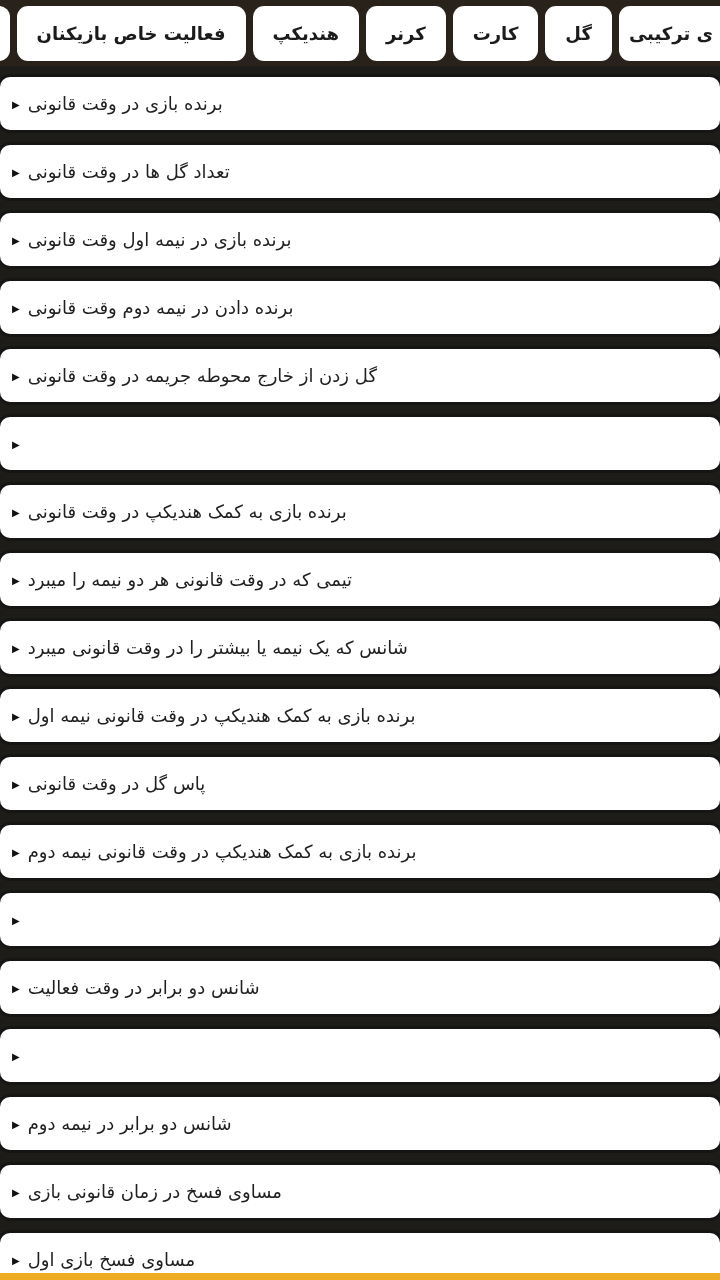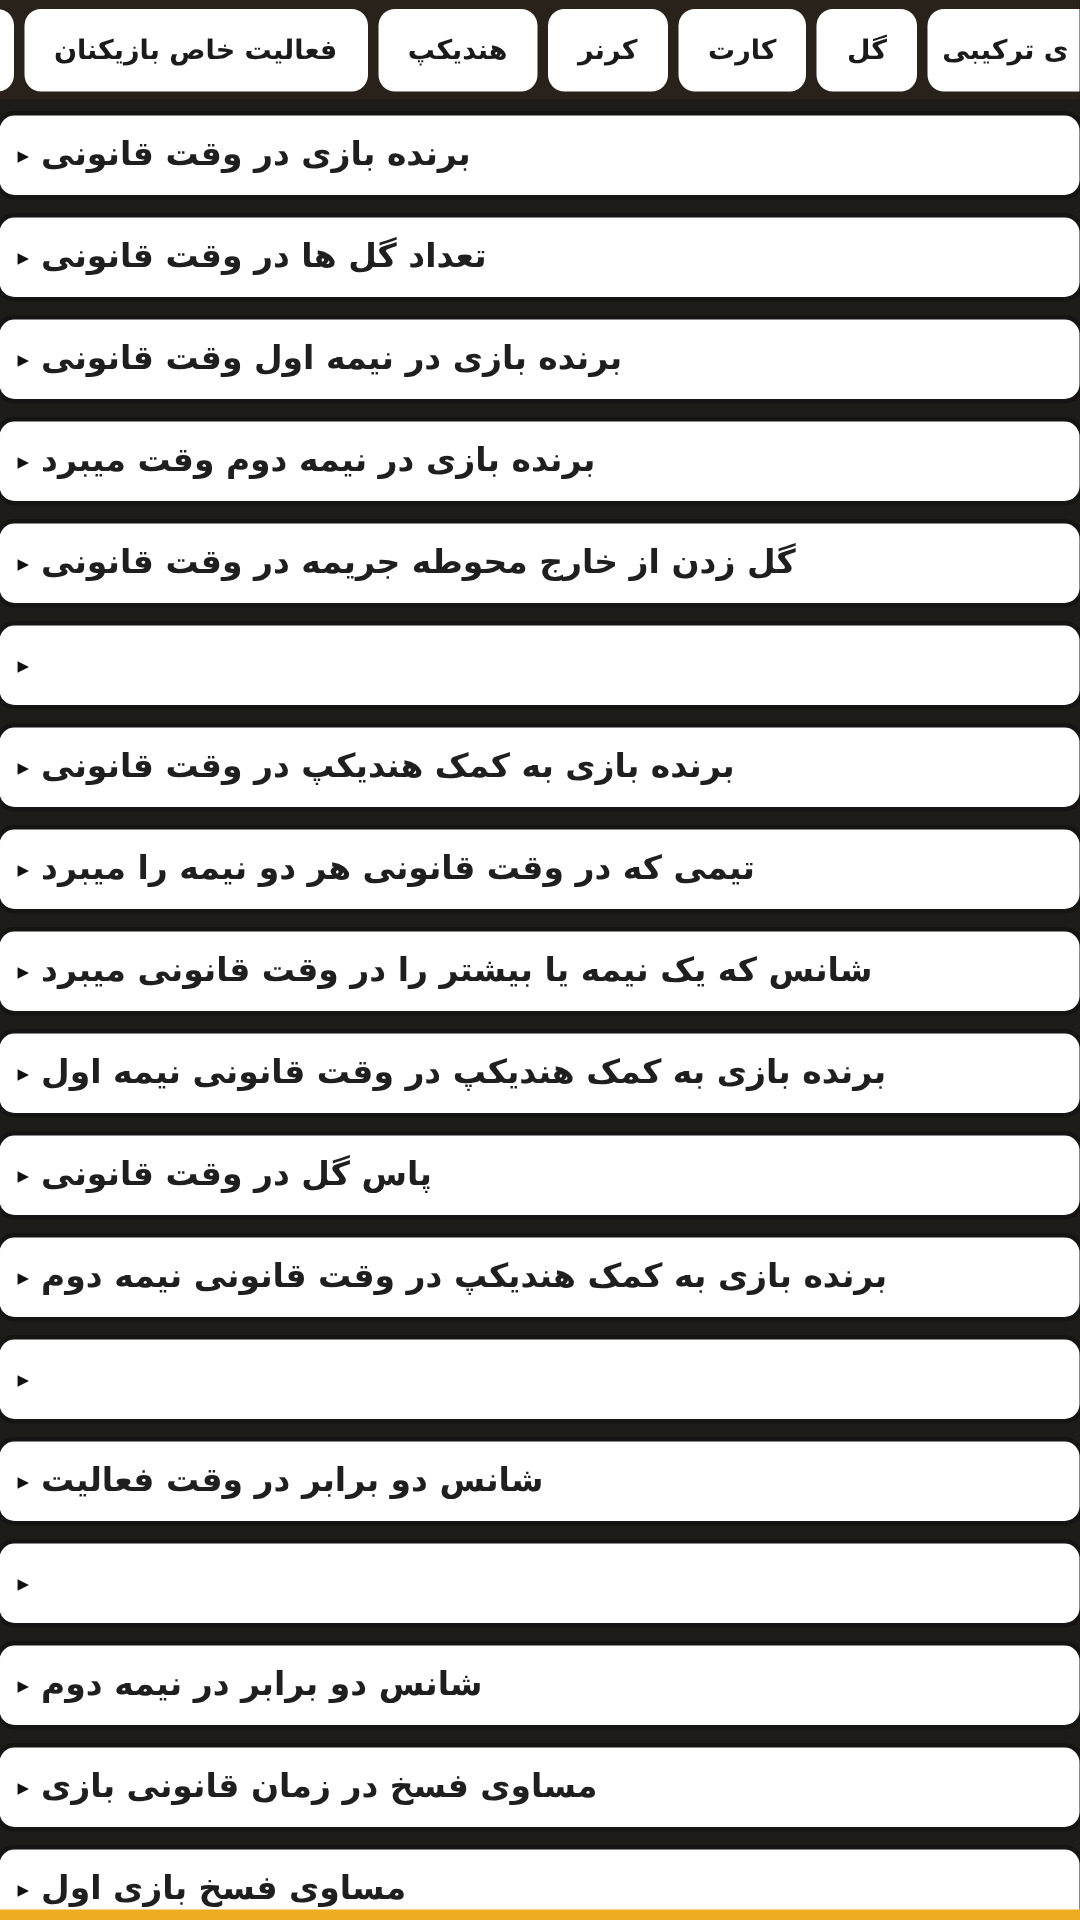--- a/index.html
+++ b/index.html
@@ -52,22 +52,22 @@
     border-radius:13px;
     margin:0 -3px 9px -3px;
     display:flex;
     align-items:center;
     justify-content:flex-end; 
     gap:8px;
     padding:0 12px;
     cursor:pointer;
   }
   .row .label {
-    font-size:22px;
-    font-weight:700;
+    font-size:18px;
+    font-weight:400;
     color:#1f1f1f;
     white-space:nowrap;
   }
   .row .arrow {
     font-size:10px;
     color:#111111;
     line-height:1;
     transform:translateY(1px);
   }
 
@@ -114,21 +114,21 @@
       <span class="label">تعداد گل ها در وقت قانونی</span>
       <span class="arrow">▶</span>
     </div>
 
     <div class="row">
       <span class="label">برنده بازی در نیمه اول وقت قانونی</span>
       <span class="arrow">▶</span>
     </div>
 
     <div class="row">
-      <span class="label">برنده بازی در نیمه دوم وقت میبرد</span>
+      <span class="label">برنده دادن در نیمه دوم وقت قانونی</span>
       <span class="arrow">▶</span>
     </div>
 
     <div class="row">
       <span class="label">گل زدن از خارج محوطه جریمه در وقت قانونی</span>
       <span class="arrow">▶</span>
     </div>
 
     <div class="row">
       <span class="arrow">▶</span>

